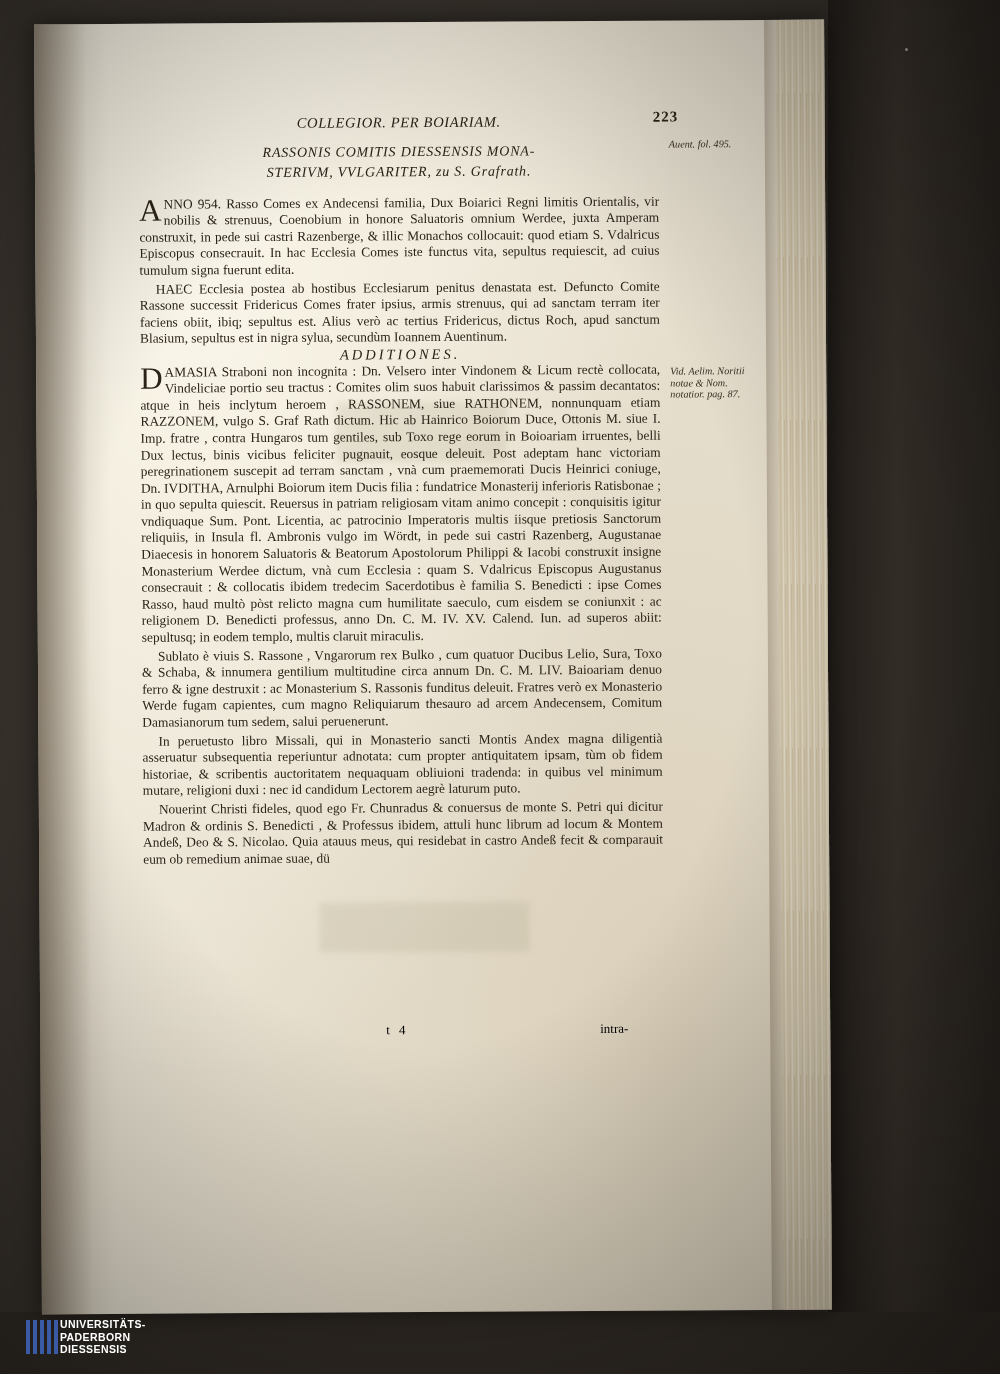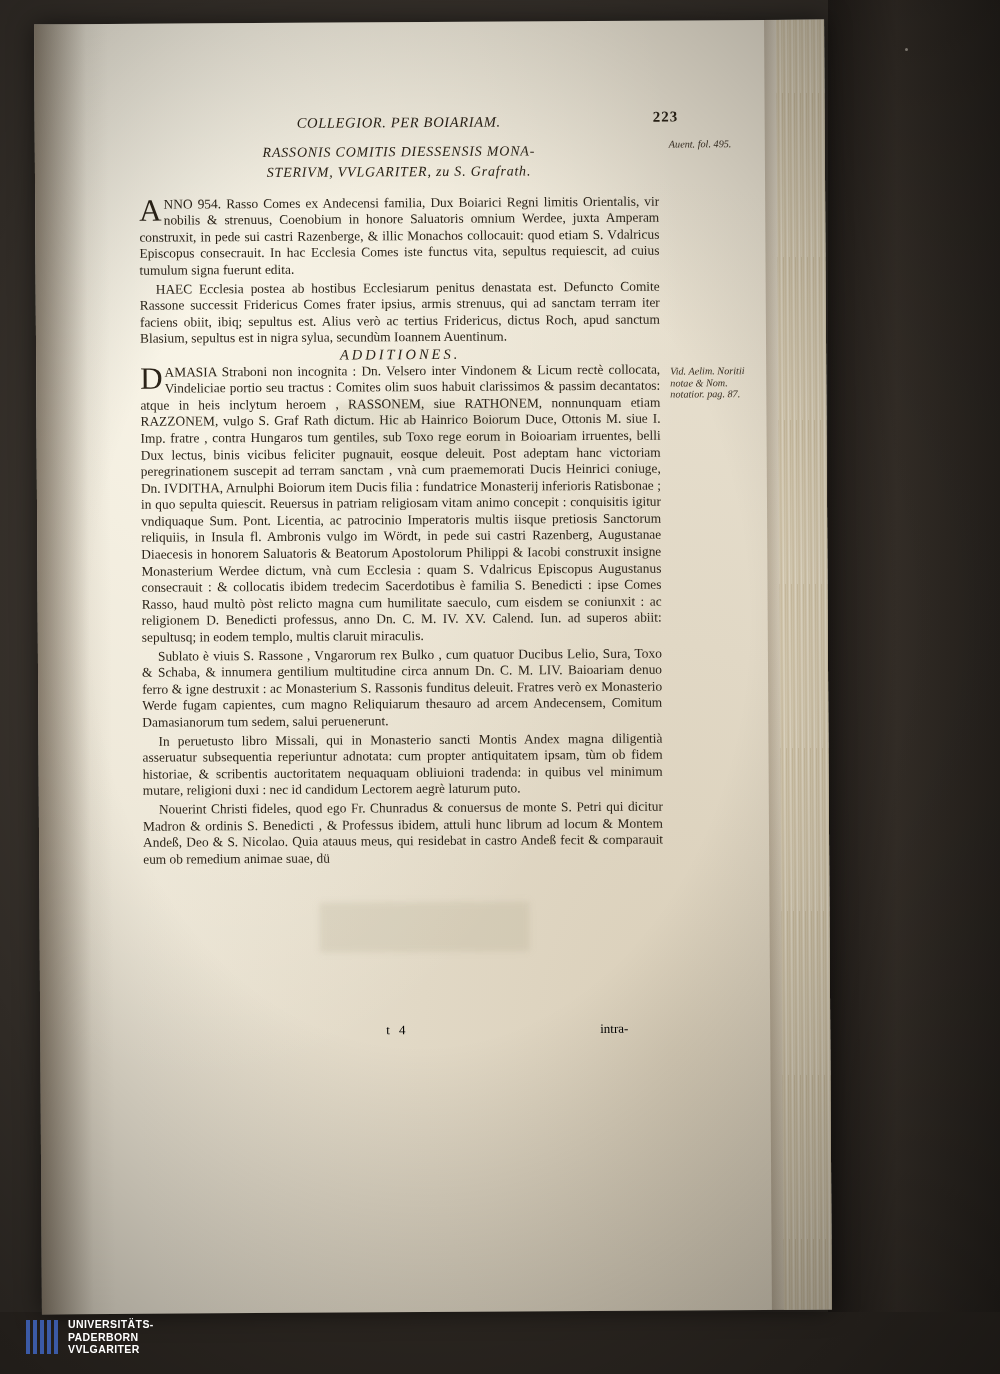--- a/index.html
+++ b/index.html
@@ -68,21 +68,21 @@
        font-size:10.2px;line-height:11.6px;color:#3a3024;}
   .m1{top:118px;}
   .m2{top:345px;}
   .sig{position:absolute;left:346px;top:1000px;font-size:13px;letter-spacing:3px;}
   .catch{position:absolute;left:560px;top:1000px;font-size:13px;}
 
   
   .bleed{position:absolute;background:rgba(150,140,115,.16);filter:blur(3px);}
 
   
-  .stamp{position:absolute;left:26px;bottom:18px;display:flex;align-items:center;gap:10px;}
+  .stamp{position:absolute;left:26px;bottom:18px;display:flex;align-items:center;gap:2px;}
   .stamp-bars{display:flex;gap:3px;}
   .stamp-bars i{display:block;width:4px;height:34px;background:#3b5aa6;}
   .stamp-bars i:nth-child(4){height:34px;}
   .stamp-text{color:#fff;font-family:"Liberation Sans",sans-serif;font-size:10.5px;
        line-height:12.6px;letter-spacing:.4px;font-weight:bold;}
   .speck{position:absolute;width:3px;height:3px;background:#cfcabe;border-radius:50%;opacity:.5;}
 </style>
 </head>
 <body>
 
@@ -140,17 +140,17 @@
     <div class="stamp-bars">
       <i></i>
         <i></i>
         <i></i>
         <i></i>
         <i></i>
     </div>
     <div class="stamp-text">
       <div>UNIVERSITÄTS-</div>
       <div>PADERBORN</div>
-      <div>VVLGARITER</div>
+      <div>DIESSENSIS</div>
     </div>
   </div>
 
 </div>
 
 </body></html>

